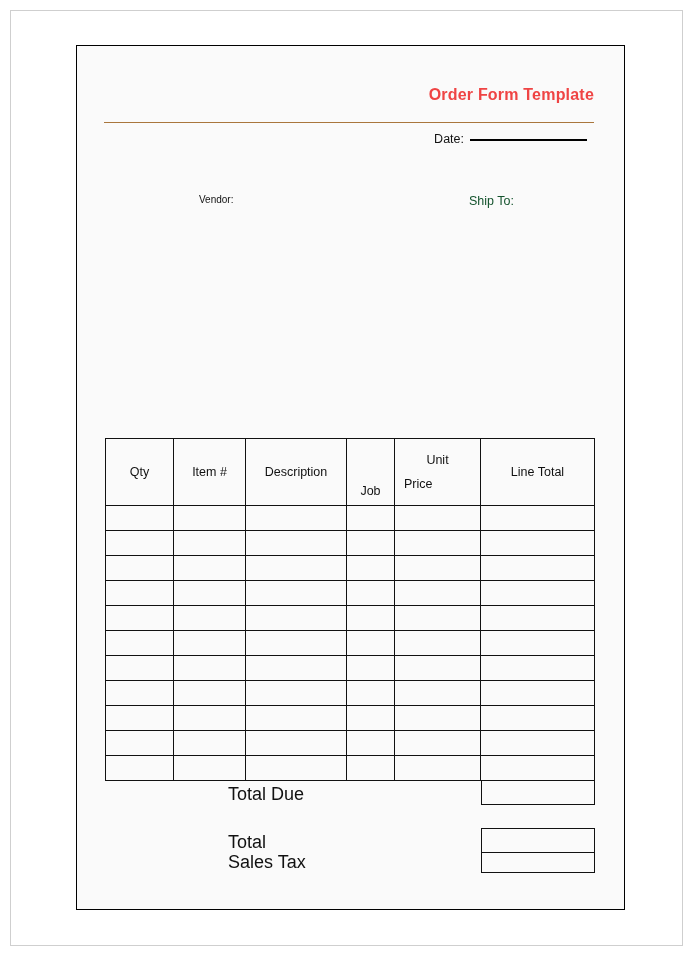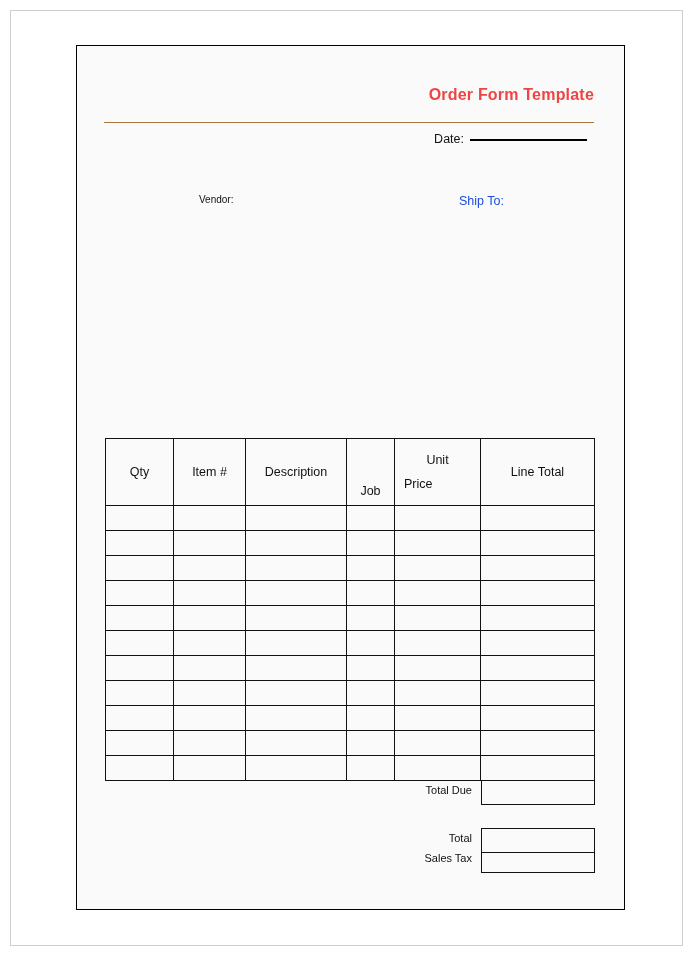--- a/index.html
+++ b/index.html
@@ -82,24 +82,24 @@
 
   .vendor-label {
     position: absolute;
     left: 122px;
     top: 148px;
     font-size: 10px;
     color: #111111;
   }
   .shipto-label {
     position: absolute;
-    left: 382px;
+    left: 392px;
     top: 148px;
     font-size: 12.5px;
-    color: #1d4ed8;
+    color: #14532d;
   }
 
   
   .ship-table {
     position: absolute;
     left: 28px;
     top: 292px;
     width: 490px;
     border-collapse: collapse;
     table-layout: fixed;
@@ -173,22 +173,21 @@
     position: absolute;
     left: 0;
     width: 490px;
     height: 25px;
   }
   .tot-label {
     position: absolute;
     right: 117px;
     top: 4px;
     width: 250px;
-    text-align: right;
-    font-size: 11px;
+    font-size: 18px;
     color: #111111;
     padding-right: 6px;
   }
   .tot-box {
     position: absolute;
     right: 0;
     top: 0;
     width: 114px;
     height: 25px;
     border: 1px solid #111111;

